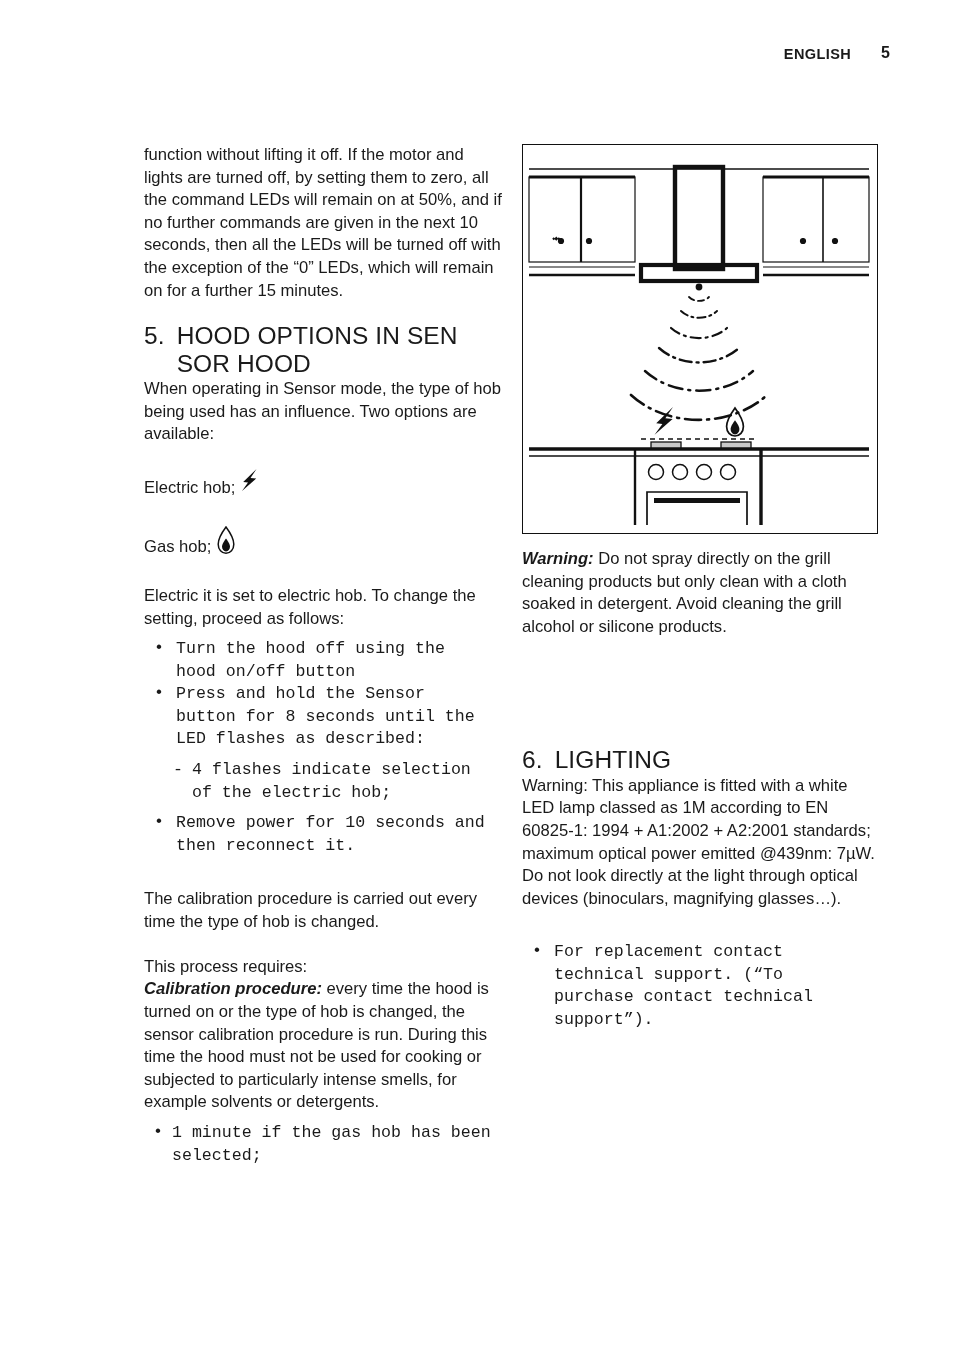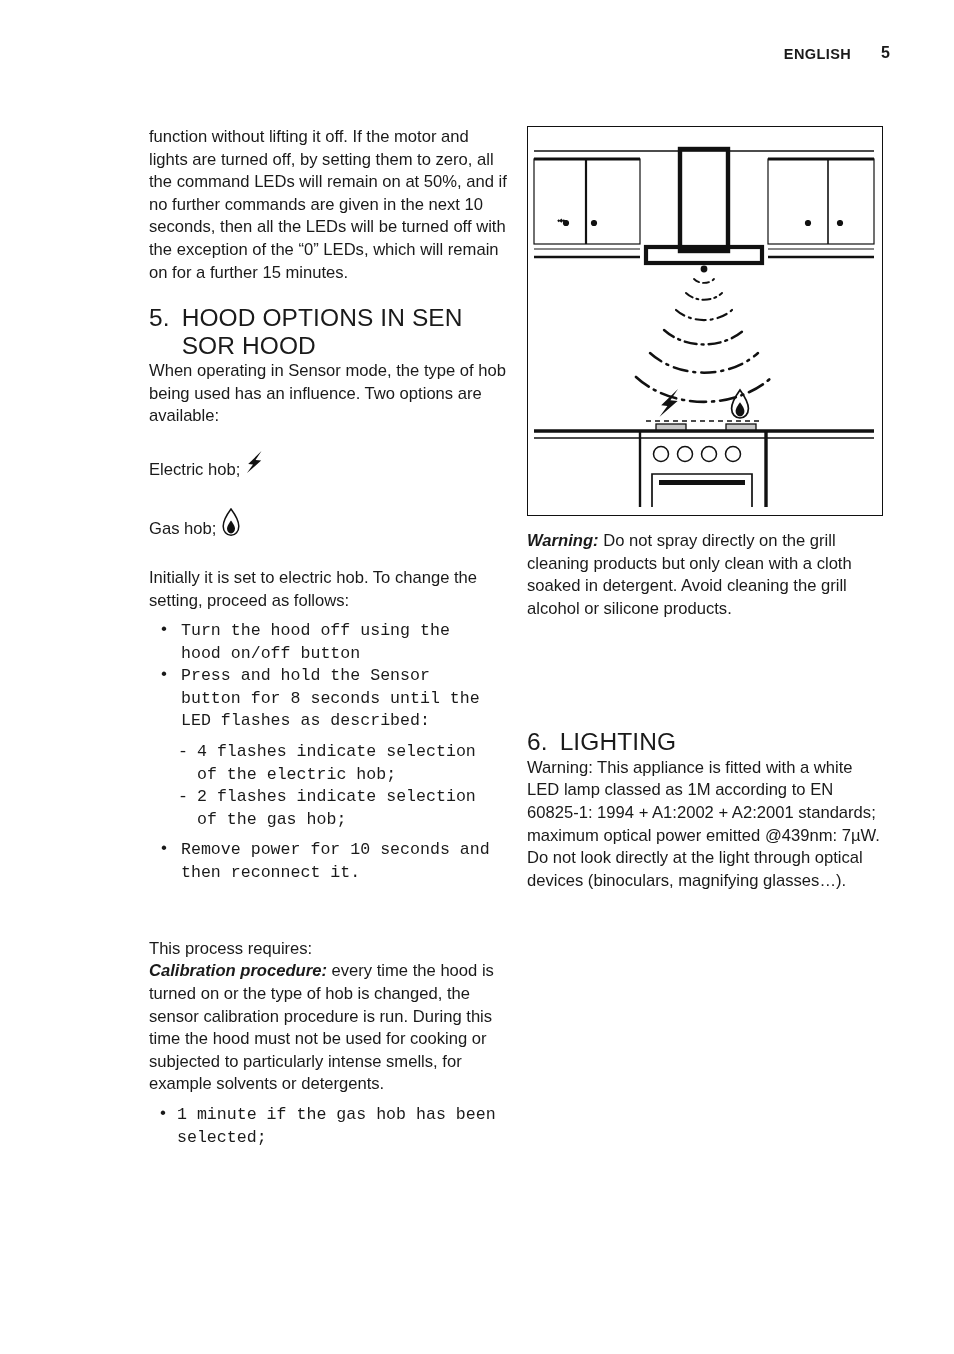--- a/index.html
+++ b/index.html
@@ -31,26 +31,25 @@
     letter-spacing: 0.4px;
   }
   .page-header .pageno {
     font-size: 16px;
     font-weight: bold;
   }
 
   
   .columns {
     position: absolute;
-    top: 126px;
+    top: 144px;
     left: 144px;
     width: 746px;
     display: flex;
     gap: 20px;
-    justify-content: center;
   }
   .col-left  { width: 358px; }
   .col-right { width: 358px; }
 
   p, li, .para {
     font-size: 16.6px;
     line-height: 22.6px;
     margin: 0;
   }
   .para { margin-bottom: 0; }
@@ -157,38 +156,38 @@
 
     <p class="para">
       <span>Gas hob;</span><span class="inline-icon"><svg width="22" height="30" viewBox="0 0 22 30">
             <path d="M11 1 C11 1 3.2 11.5 3.2 18.2 C3.2 23.6 6.7 27.2 11 27.2 C15.3 27.2 18.8 23.6 18.8 18.2 C18.8 11.5 11 1 11 1 Z" fill="none" stroke="#111" stroke-width="1.5"></path>
             <path d="M11 12.4 C11 12.4 7.0 17.4 7.0 20.6 C7.0 23.4 8.8 25.4 11 25.4 C13.2 25.4 15.0 23.4 15.0 20.6 C15.0 17.4 11 12.4 11 12.4 Z" fill="#111"></path>
           </svg></span>
     </p>
 
     <div class="spacer"></div>
 
-    <p class="para">Initially it is set to electric hob. To change the setting, proceed as follows:</p>
+    <p class="para">Electric it is set to electric hob. To change the setting, proceed as follows:</p>
 
     <ul class="bullets">
       <li>Turn the hood off using the hood on/off button</li>
       <li>Press and hold the Sensor button for 8 seconds until the LED flashes as described:</li>
     </ul>
 
     <ul class="dashes">
       <li>4 flashes indicate selection of the electric hob;</li>
-      <li>2 flashes indicate selection of the gas hob;</li>
     </ul>
 
     <ul class="bullets">
       <li>Remove power for 10 seconds and then reconnect it.</li>
     </ul>
 
     <div class="spacer"></div>
 
+    <p class="para">The calibration procedure is carried out every time the type of hob is changed.</p>
 
     <div class="spacer"></div>
 
     <p class="para">This process requires:</p>
 
     <p class="para">
       <b>Calibration procedure:</b><span> every time the hood is turned on or the type of hob is changed, the sensor calibration procedure is run. During this time the hood must not be used for cooking or subjected to particularly intense smells, for example solvents or detergents.</span>
     </p>
 
     <ul class="bullets">
@@ -291,14 +290,17 @@
 
     <h2 class="section">
       <span class="num">6.</span>
       <span class="title">LIGHTING</span>
     </h2>
 
     <p class="para">Warning: This appliance is fitted with a white LED lamp classed as 1M according to EN 60825-1: 1994 + A1:2002 + A2:2001 standards; maximum optical power emitted @439nm: 7µW. Do not look directly at the light through optical devices (binoculars, magnifying glasses…).</p>
 
     <div class="spacer"></div>
 
+    <ul class="bullets">
+      <li>For replacement contact technical support. (“To purchase contact technical support”).</li>
+    </ul>
   </div>
 </div>
 
 </body></html>

